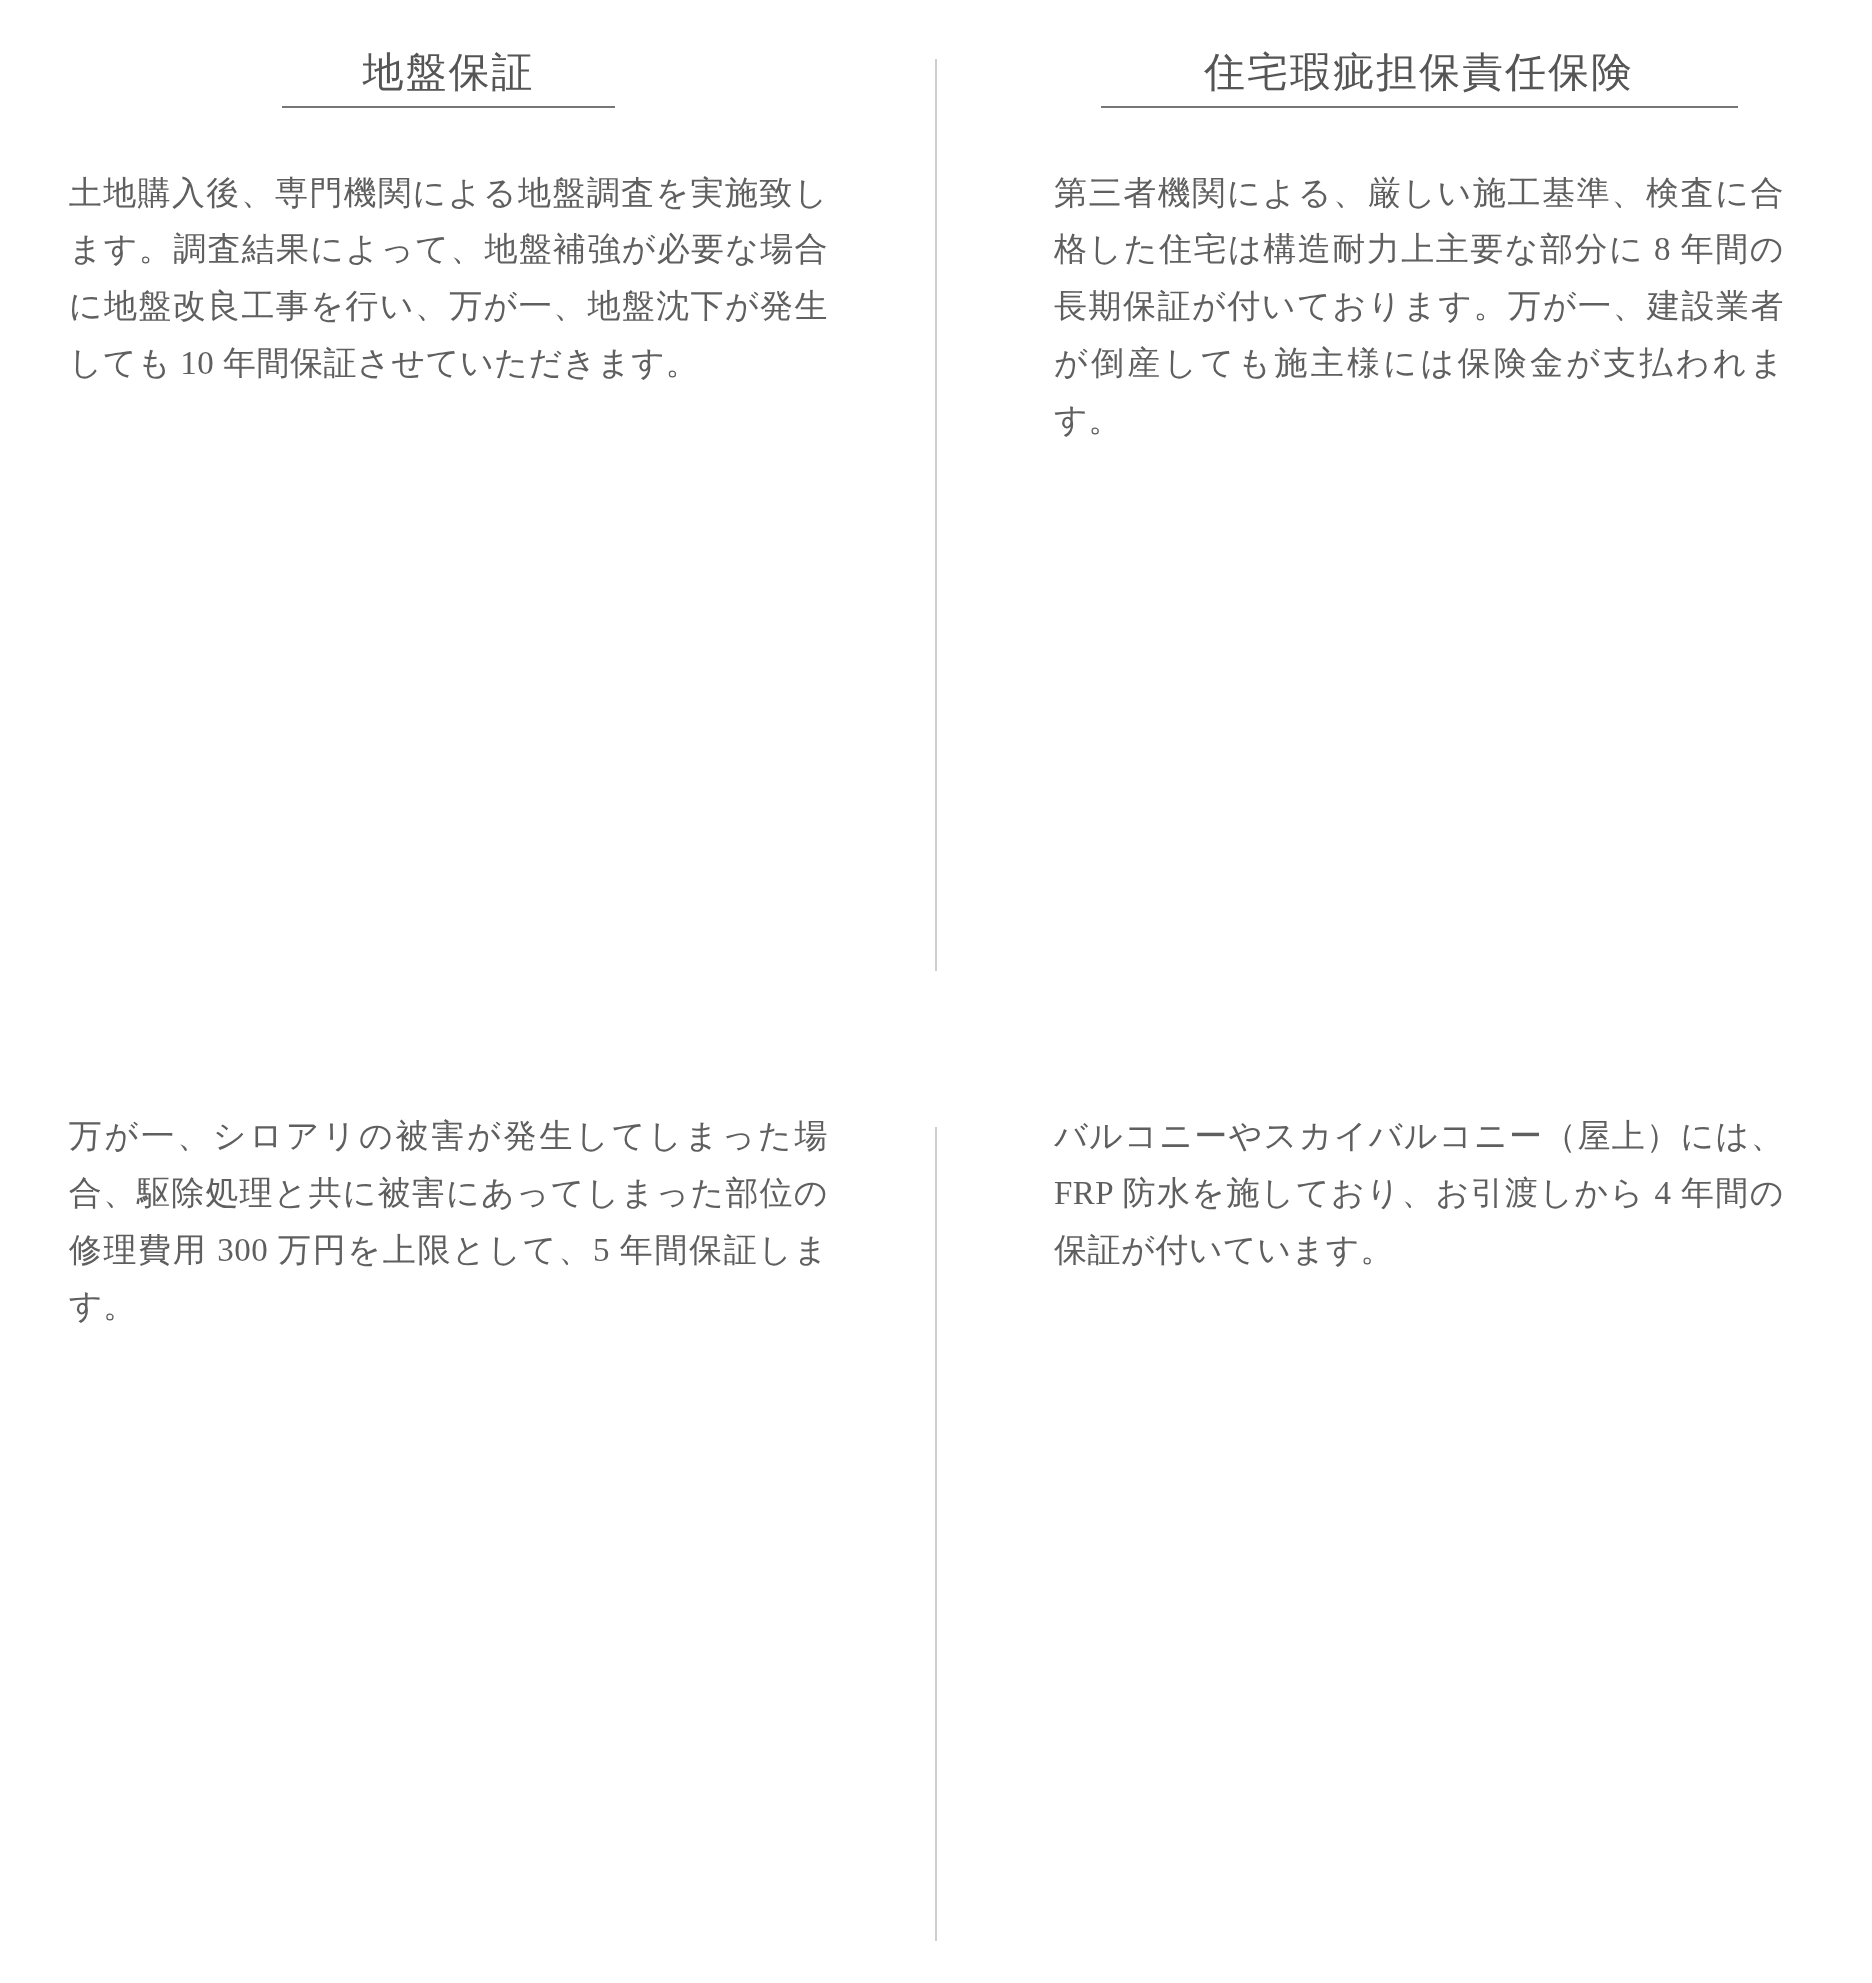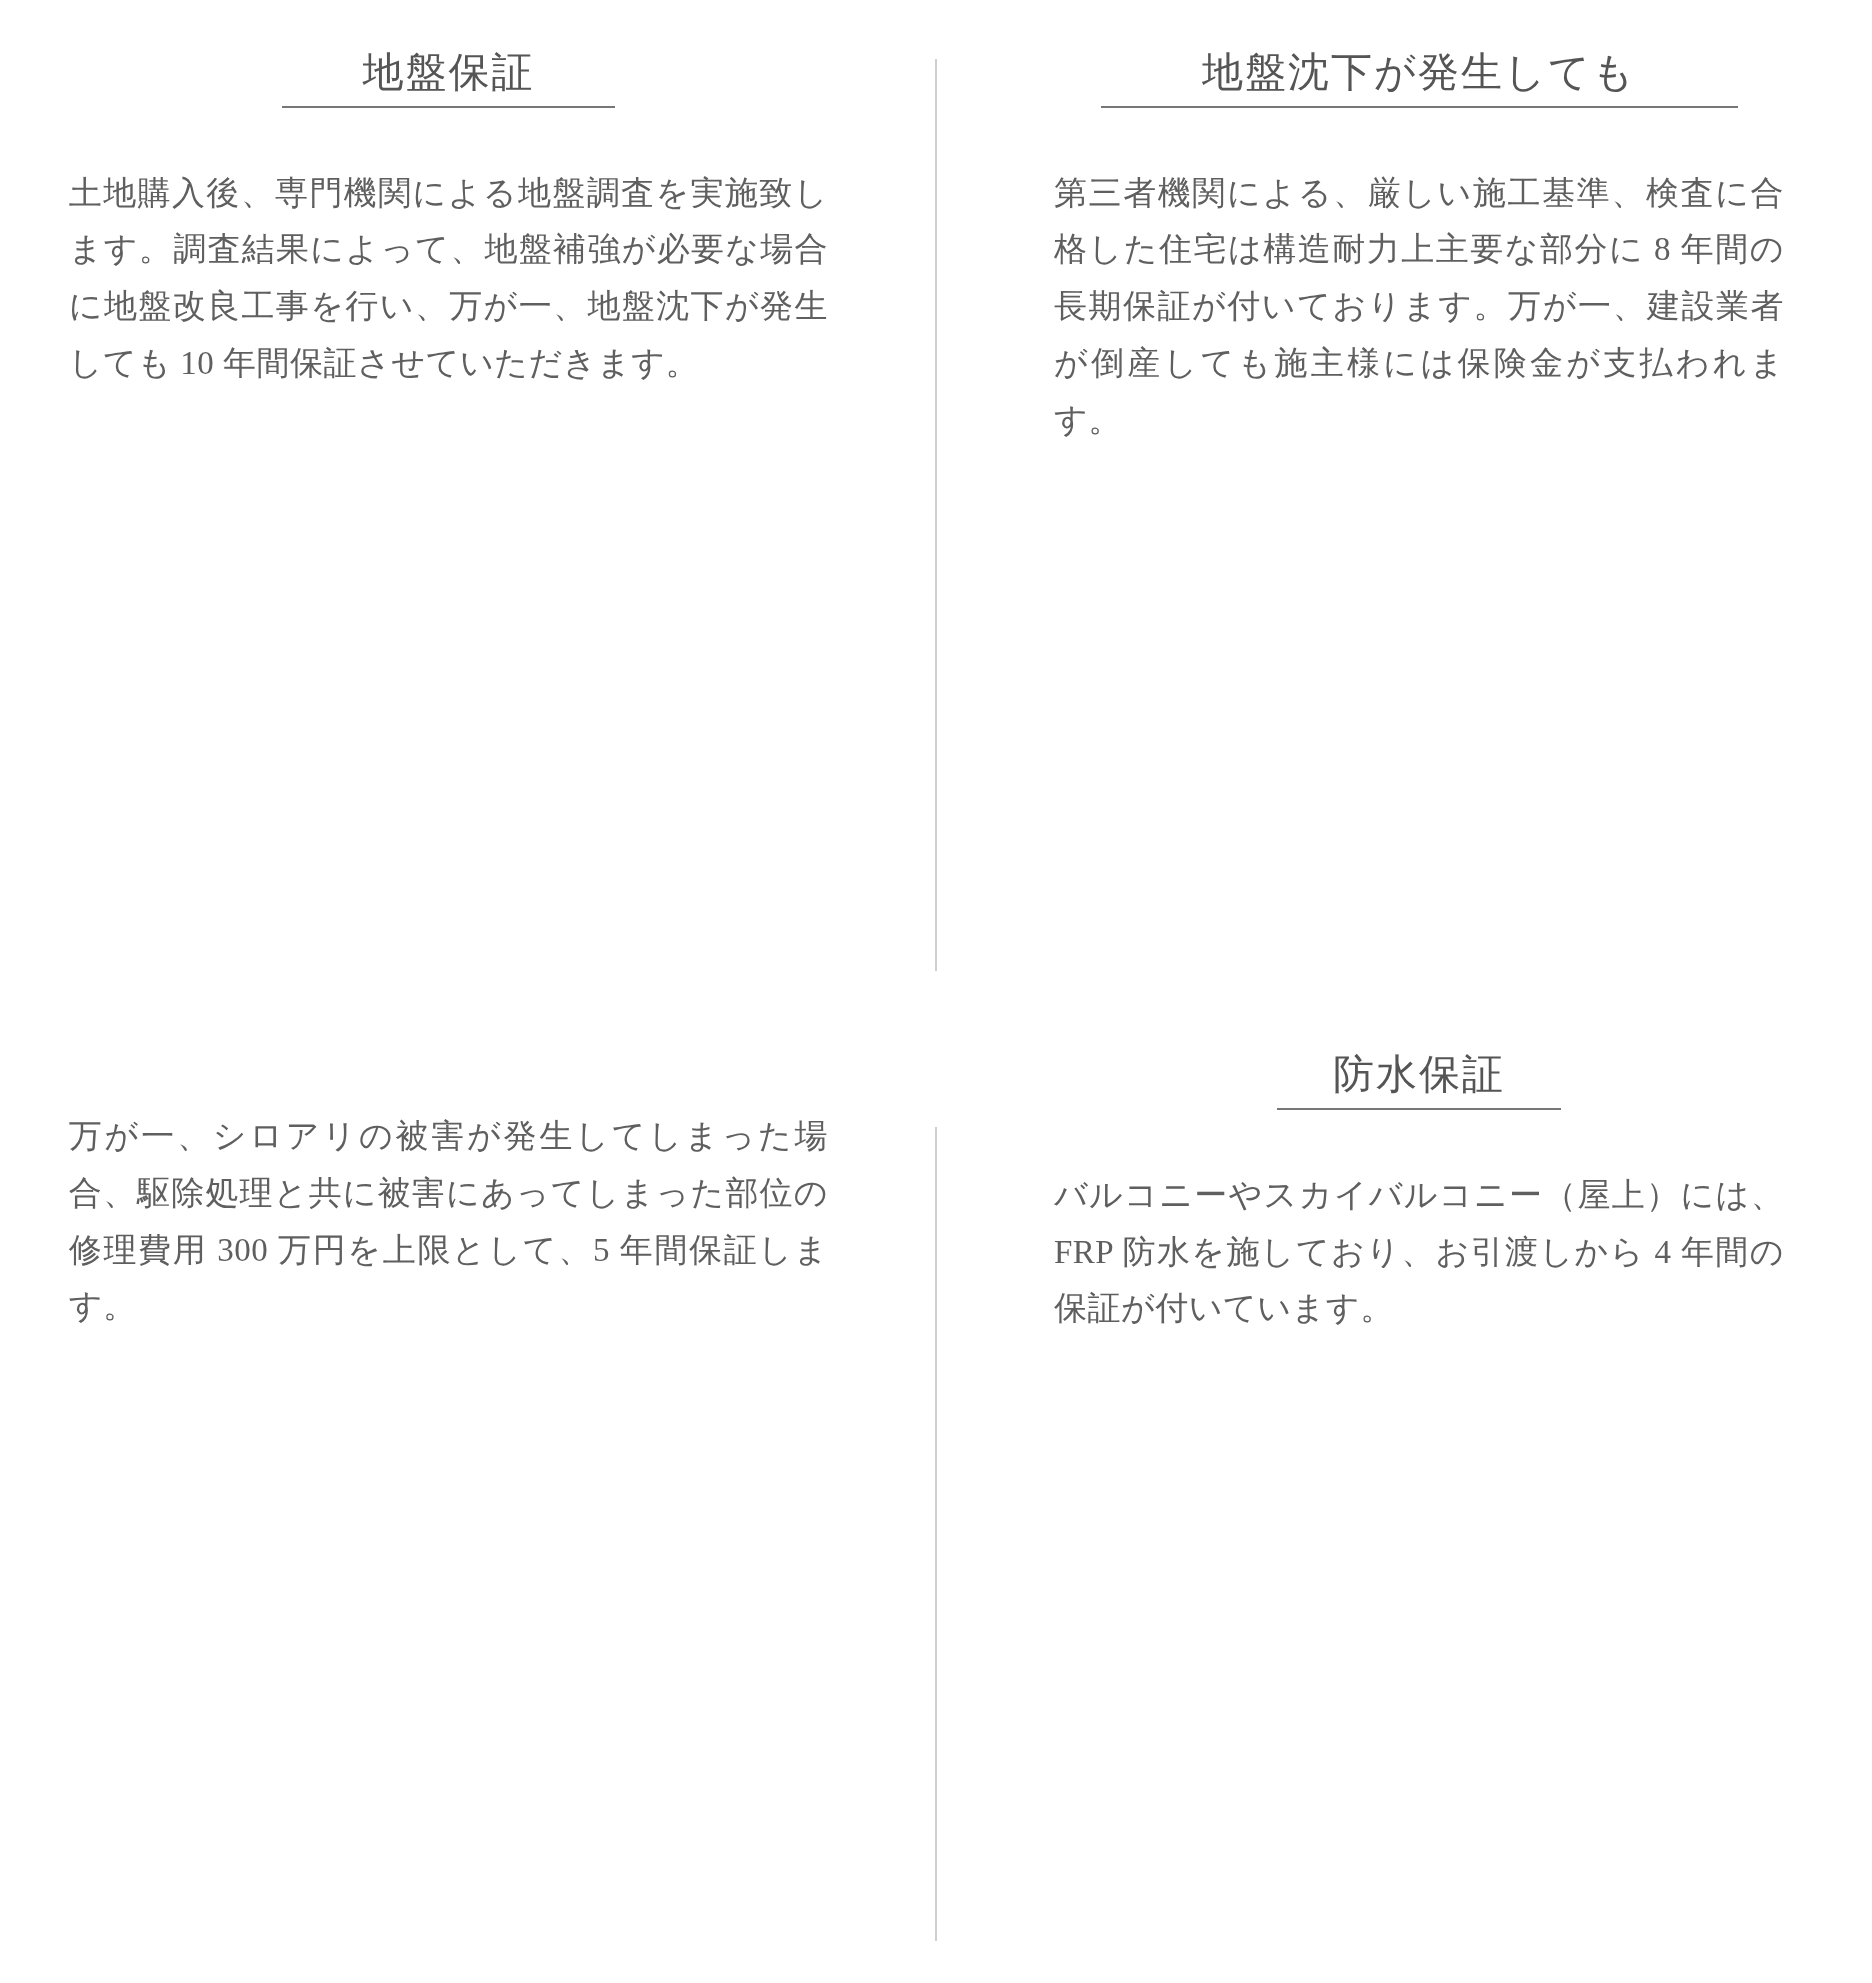--- a/index.html
+++ b/index.html
@@ -114,36 +114,30 @@
           <h2 class="card-title">地盤保証</h2>
           <div class="title-rule rule-w1"></div>
         </div>
       </div>
       <p class="card-body">土地購入後、専門機関による地盤調査を実施致します。調査結果によって、地盤補強が必要な場合に地盤改良工事を行い、万が一、地盤沈下が発生しても 10 年間保証させていただきます。</p>
     </div>
 
     <div class="cell cell-right">
       <div class="title-wrap">
         <div class="title-block">
-          <h2 class="card-title">地盤沈下が発生しても</h2>
+          <h2 class="card-title">住宅瑕疵担保責任保険</h2>
           <div class="title-rule rule-w2"></div>
         </div>
       </div>
       <p class="card-body">第三者機関による、厳しい施工基準、検査に合格した住宅は構造耐力上主要な部分に 8 年間の長期保証が付いております。万が一、建設業者が倒産しても施主様には保険金が支払われます。</p>
     </div>
 
     <div class="cell cell-left row-2">
       <p class="card-body">万が一、シロアリの被害が発生してしまった場合、駆除処理と共に被害にあってしまった部位の修理費用 300 万円を上限として、5 年間保証します。</p>
     </div>
 
     <div class="cell cell-right row-2">
-      <div class="title-wrap">
-        <div class="title-block">
-          <h2 class="card-title">防水保証</h2>
-          <div class="title-rule rule-w4"></div>
-        </div>
-      </div>
       <p class="card-body">バルコニーやスカイバルコニー（屋上）には、FRP 防水を施しており、お引渡しから 4 年間の保証が付いています。</p>
     </div>
 
   </div>
 </div>
 
 
 </body></html>

